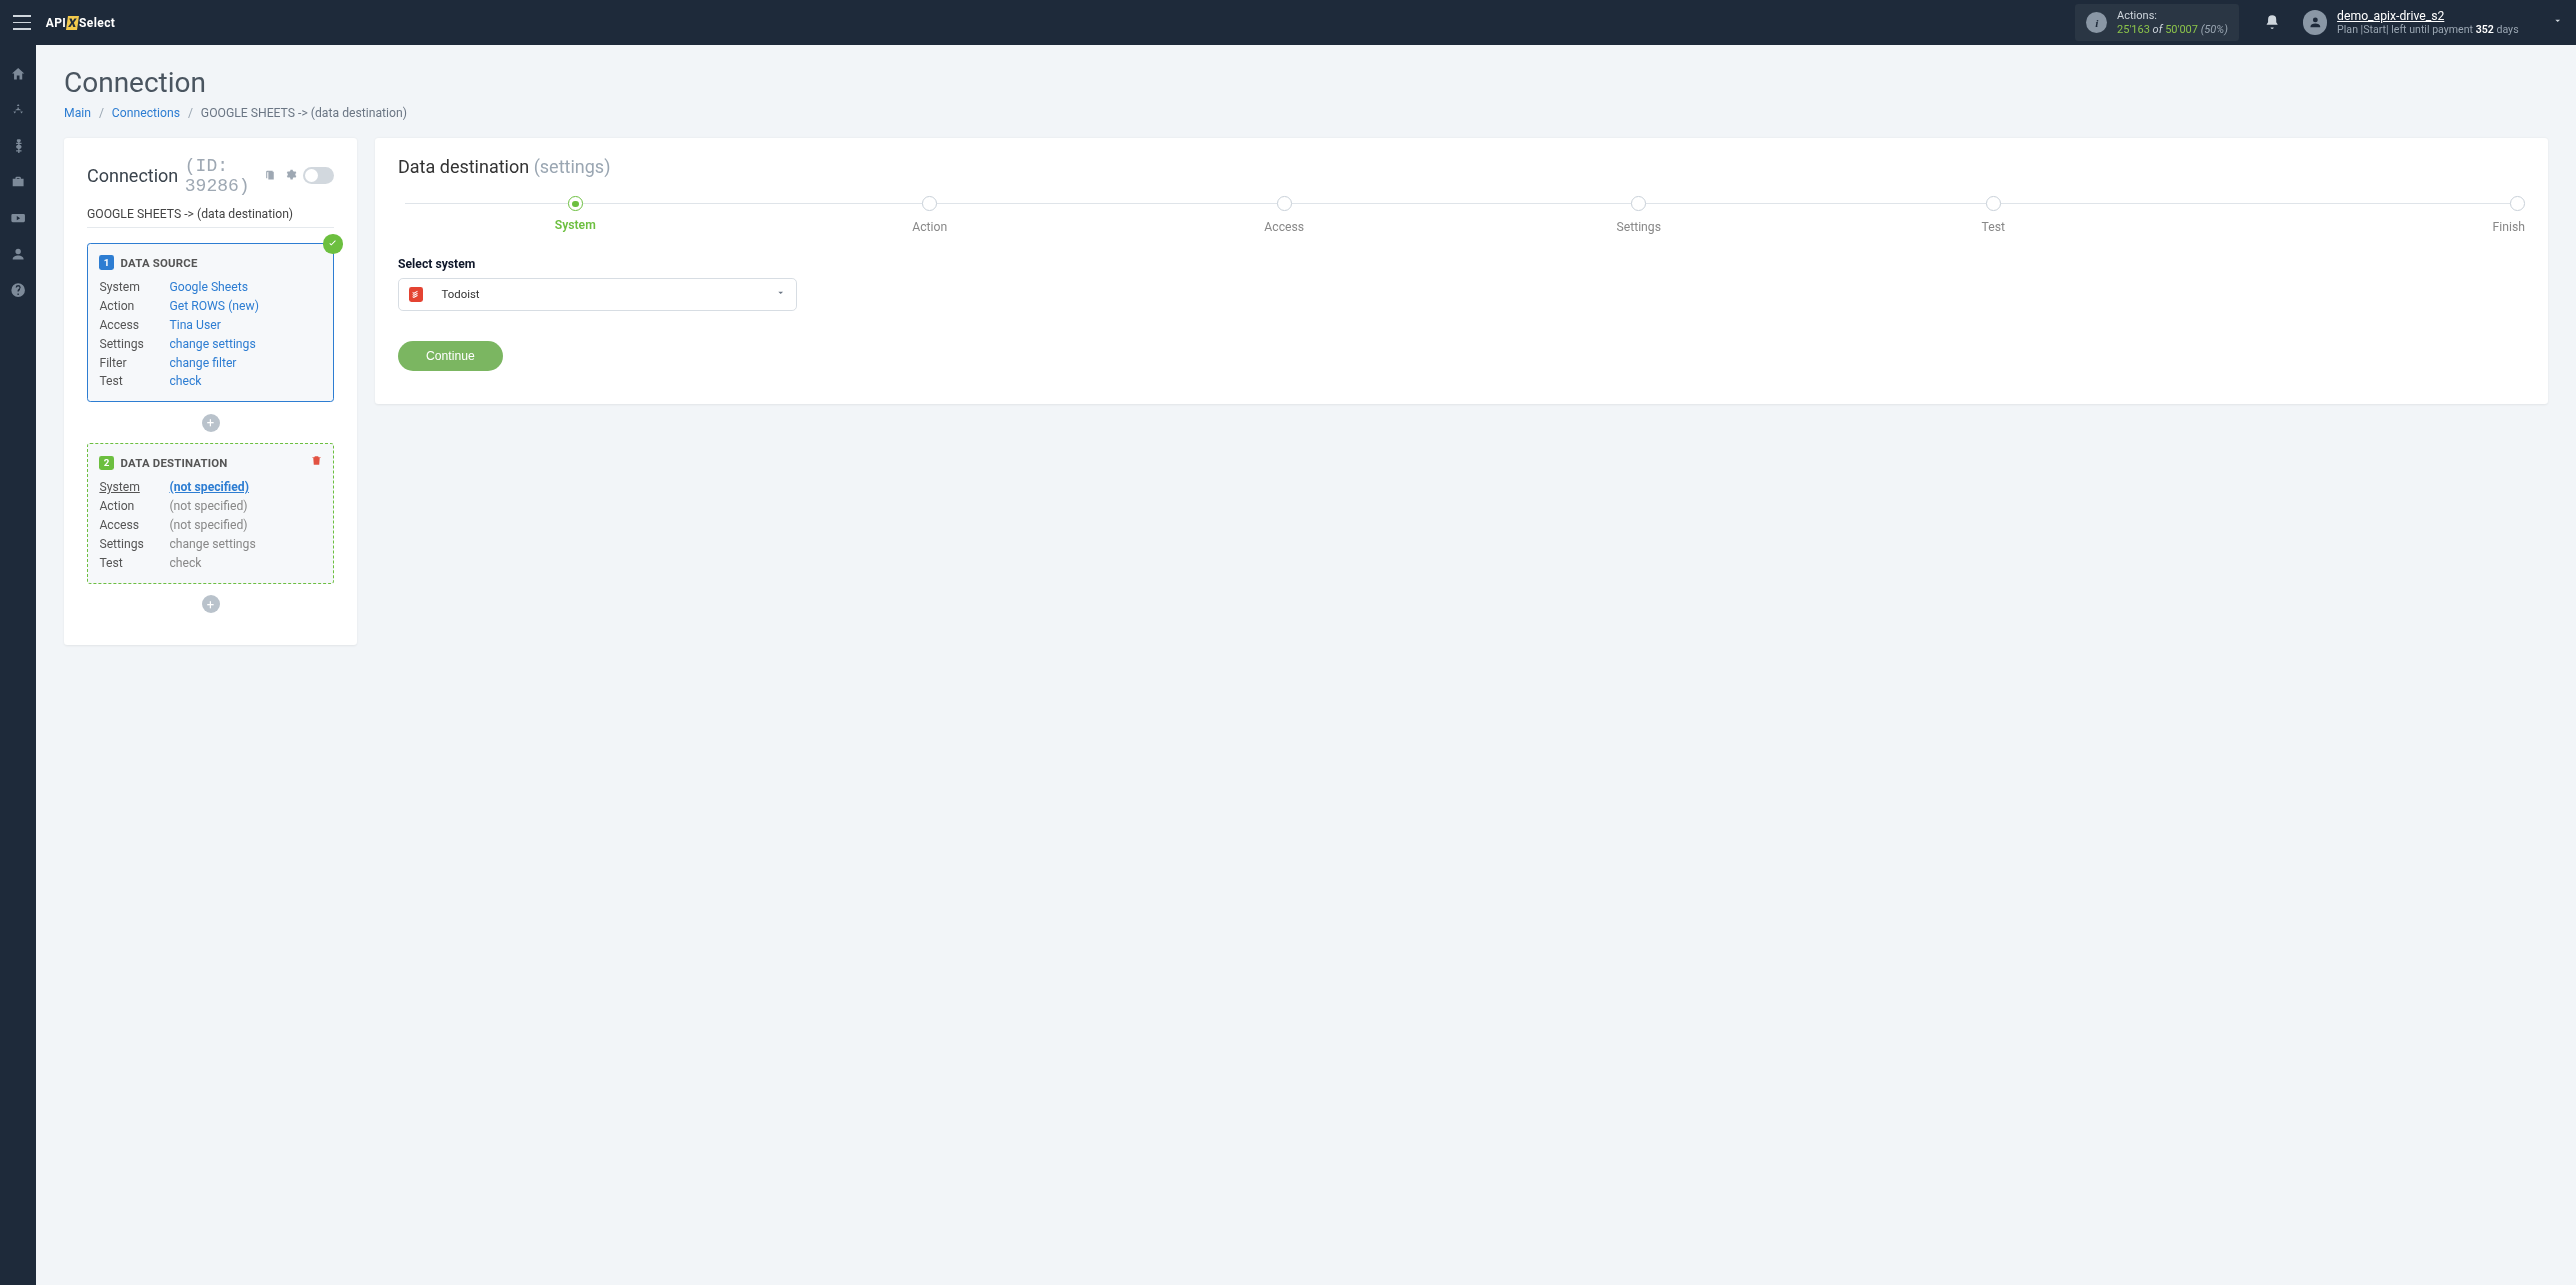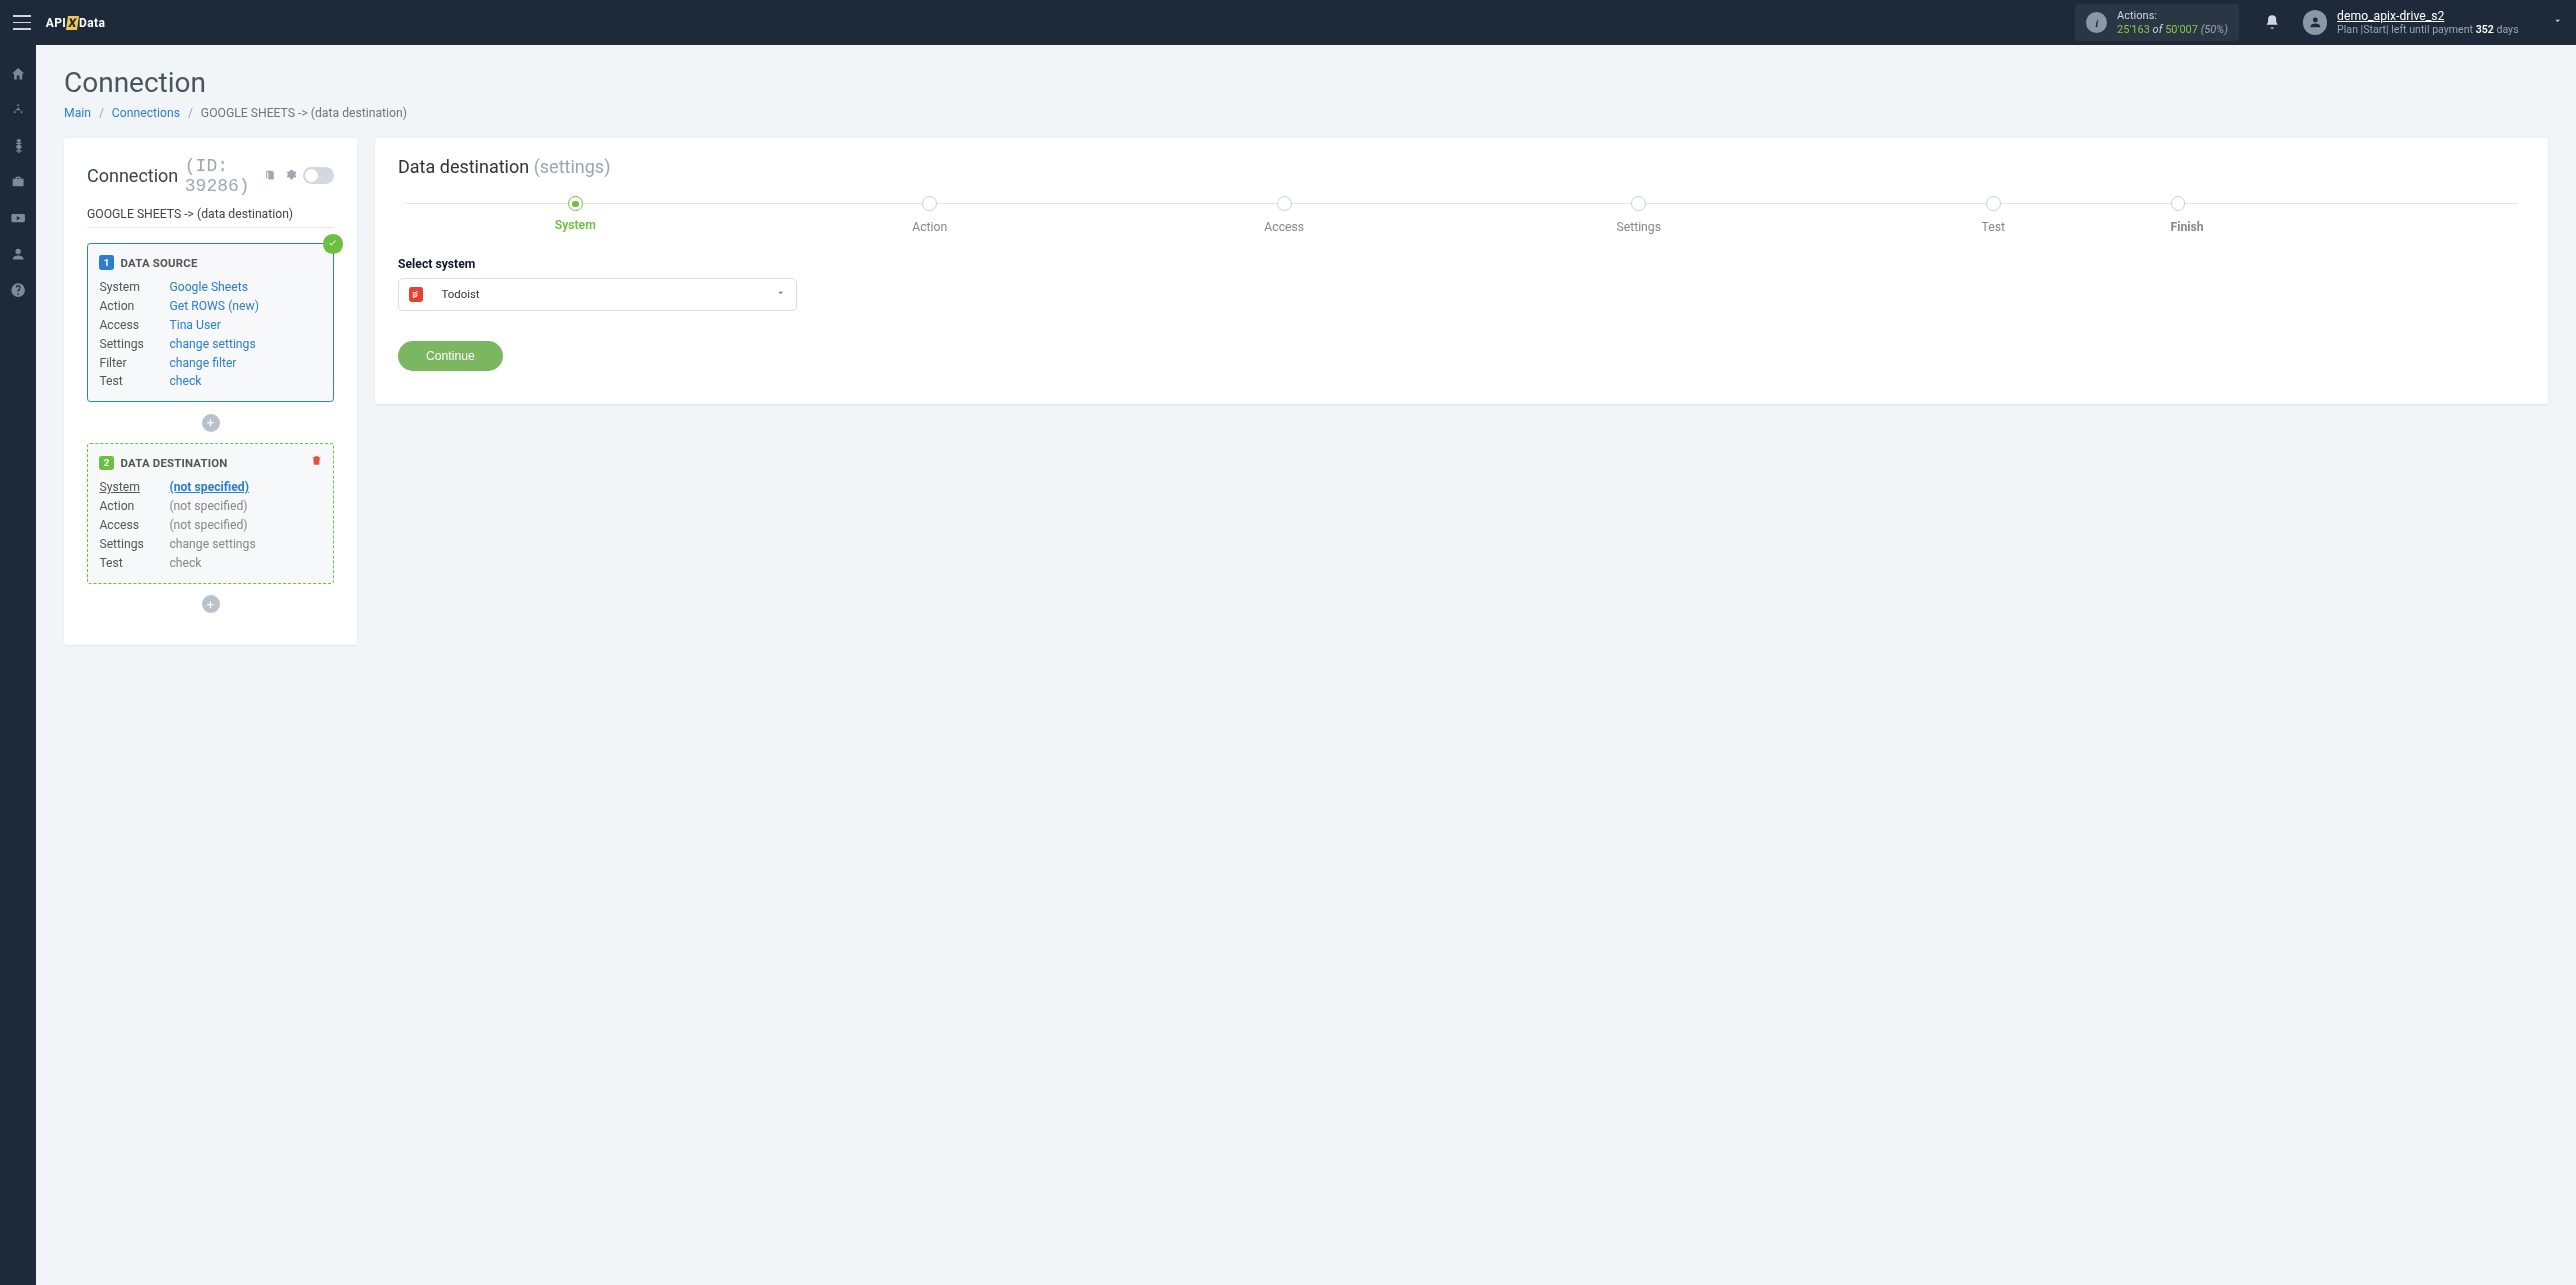--- a/index.html
+++ b/index.html
@@ -176,21 +176,21 @@
   .pr-title .sub { color:#9aa6b2; }
   .stepper {
     display:flex; align-items:flex-start;
     margin:19.5px 0 23px 0;
     position: relative;
   }
   .step {
     flex:1; text-align:center; position:relative;
   }
   .step:first-child{ text-align:left; }
-  .step:last-child{ text-align:left;font-weight:bold; }
+  .step:last-child{ text-align:right; }
   .step .dot {
     width:14.7px; height:14.7px; border-radius:50%;
     border:0.8px solid #c8d0d8; background:#fff;
     display:inline-flex; align-items:center; justify-content:center;
     position:relative; z-index:2;
   }
   .step.active .dot { border-color:#6cbf3f; }
   .step.active .dot::after{
     content:""; width:6.5px; height:6.5px; border-radius:50%; background:#6cbf3f;
   }
@@ -232,21 +232,21 @@
 
 <div class="header">
   <div class="hamburger">
     <div></div>
       <div></div>
       <div></div>
   </div>
   <div class="logo">
     <span class="api">API</span>
       <span class="x">X</span>
-      <span class="drive">Data</span>
+      <span class="drive">Select</span>
   </div>
   <div class="header-spacer"></div>
   <div class="actions-box">
     <div class="info-icon">i</div>
     <div class="actions-text">
       <div>Actions:</div>
       <div class="line2">
         <span class="used">25'163</span><span class="of"> of </span><span class="total">50'007</span><span class="pct"> (50%)</span>
       </div>
     </div>

